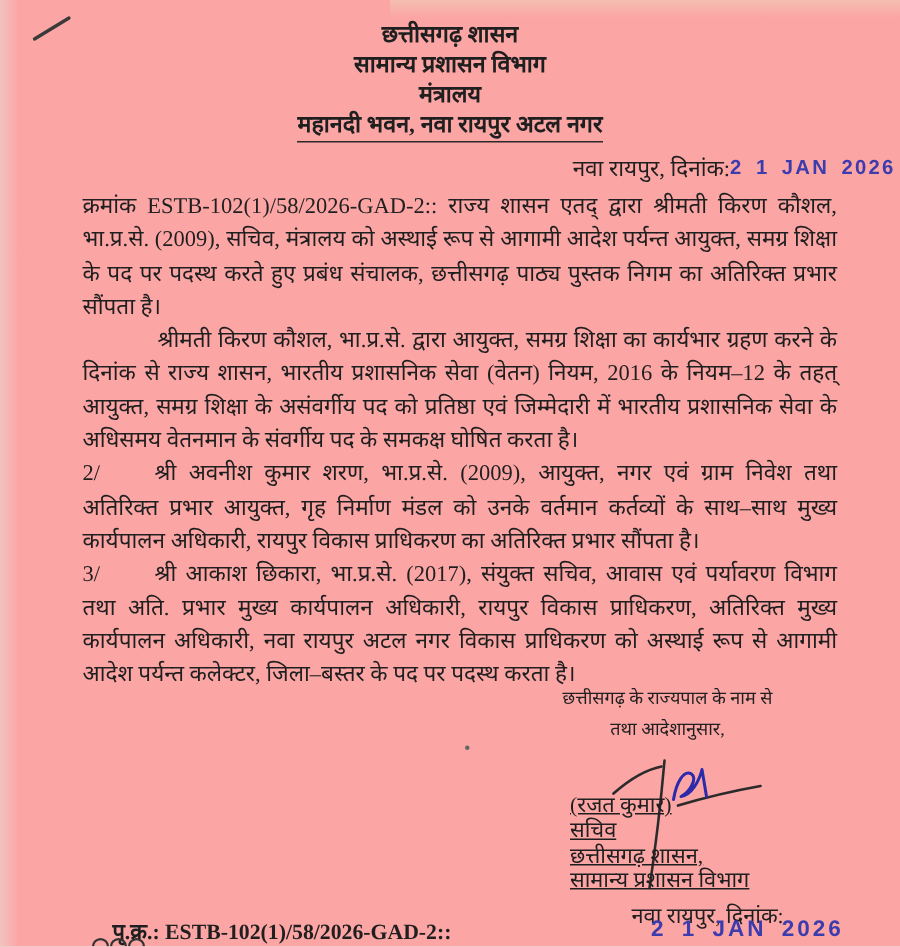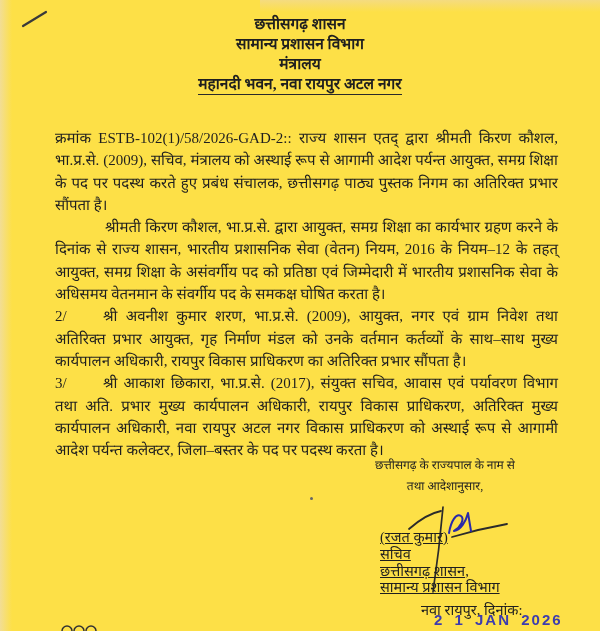--- a/index.html
+++ b/index.html
@@ -1,18 +1,18 @@
 <!DOCTYPE html>
 <html><head>
 <meta charset="utf-8">
 <style>
   html,body{margin:0;padding:0;background:#e8e8e8;}
   .page{
     position:relative;width:600px;height:631px;overflow:hidden;
-    background:#fde047;
+    background:#fca5a5;
     font-family:"Liberation Serif","DejaVu Serif",serif;
     color:#1f1f1f;
     margin:0 auto;
   }
   .edge-left{position:absolute;left:0;top:0;bottom:0;width:12px;
     background:linear-gradient(to right, rgba(233,219,213,0.55), rgba(233,219,213,0));pointer-events:none;}
   .edge-top-right{position:absolute;right:0;top:0;width:340px;height:12px;
     background:linear-gradient(to bottom, rgba(236,214,185,0.5), rgba(236,214,185,0));pointer-events:none;}
 
   .header{position:absolute;top:15px;left:0;right:0;text-align:center;
@@ -56,20 +56,23 @@
     <path d="M5,20 L28,6" stroke="#3a3a3a" stroke-width="2.2" stroke-linecap="round" fill="none"></path>
   </svg>
 
   <div class="header">
     <div class="h-line">छत्तीसगढ़ शासन</div>
     <div class="h-line">सामान्य प्रशासन विभाग</div>
     <div class="h-line">मंत्रालय</div>
     <div class="h-line"><span class="underlined">महानदी भवन, नवा रायपुर अटल नगर</span></div>
   </div>
 
+  <div class="dateline-top">
+    <span>नवा रायपुर, दिनांक:</span><span class="stamp stamp-top" style="color: rgb(60, 60, 174);">2 1 JAN 2026</span>
+  </div>
 
   <div class="body-text" id="paragraphs">
       <div class="para"><span class="bold">क्रमांक ESTB-102(1)/58/2026-GAD-2:: </span><span>राज्य शासन एतद् द्वारा </span><span class="bold">श्रीमती किरण कौशल,</span><span> भा.प्र.से. (2009), सचिव, मंत्रालय को अस्थाई रूप से आगामी आदेश पर्यन्त </span><span class="bold">आयुक्त, समग्र शिक्षा</span><span> के पद पर पदस्थ करते हुए </span><span class="bold">प्रबंध संचालक, छत्तीसगढ़ पाठ्य पुस्तक निगम</span><span> का अतिरिक्त प्रभार सौंपता है।</span></div>
       <div class="para indent"><span>श्रीमती किरण कौशल, भा.प्र.से. द्वारा आयुक्त, समग्र शिक्षा का कार्यभार ग्रहण करने के दिनांक से राज्य शासन, भारतीय प्रशासनिक सेवा (वेतन) नियम, 2016 के नियम–12 के तहत् आयुक्त, समग्र शिक्षा के असंवर्गीय पद को प्रतिष्ठा एवं जिम्मेदारी में भारतीय प्रशासनिक सेवा के अधिसमय वेतनमान के संवर्गीय पद के समकक्ष घोषित करता है।</span></div>
       <div class="para"><span class="para-num">2/</span><span class="bold">श्री अवनीश कुमार शरण,</span><span> भा.प्र.से. (2009), आयुक्त, नगर एवं ग्राम निवेश तथा अतिरिक्त प्रभार आयुक्त, गृह निर्माण मंडल को उनके वर्तमान कर्तव्यों के साथ–साथ </span><span class="bold">मुख्य कार्यपालन अधिकारी, रायपुर विकास प्राधिकरण</span><span> का अतिरिक्त प्रभार सौंपता है।</span></div>
       <div class="para"><span class="para-num">3/</span><span class="bold">श्री आकाश छिकारा,</span><span> भा.प्र.से. (2017), संयुक्त सचिव, आवास एवं पर्यावरण विभाग तथा अति. प्रभार मुख्य कार्यपालन अधिकारी, रायपुर विकास प्राधिकरण, अतिरिक्त मुख्य कार्यपालन अधिकारी, नवा रायपुर अटल नगर विकास प्राधिकरण को अस्थाई रूप से आगामी आदेश पर्यन्त </span><span class="bold">कलेक्टर, जिला–बस्तर</span><span> के पद पर पदस्थ करता है।</span></div>
     </div>
 
   <div class="by-order">
     <div>छत्तीसगढ़ के राज्यपाल के नाम से</div>
@@ -86,17 +89,18 @@
 
   <div class="sig-col">
     <div>(रजत कुमार)</div>
     <div>सचिव</div>
     <div>छत्तीसगढ़ शासन,</div>
     <div>सामान्य प्रशासन विभाग</div>
   </div>
   <div class="sig-date">नवा रायपुर, दिनांक:</div>
   <div class="stamp stamp-bottom" style="color: rgb(60, 60, 174);">2 1 JAN 2026</div>
 
+  <div class="footer-ref">पृ.क्र.: ESTB-102(1)/58/2026-GAD-2::</div>
 
   <svg class="svg-overlay" style="left:60px;top:624px;" width="45" height="7" viewBox="0 0 45 7">
     <path d="M2,7 a5,5 0 0 1 10,0 M14,7 a5,5 0 0 1 10,0 M26,7 a5,5 0 0 1 10,0" stroke="#333" stroke-width="1.5" fill="none"></path>
   </svg>
 </div>
 
 </body></html>

